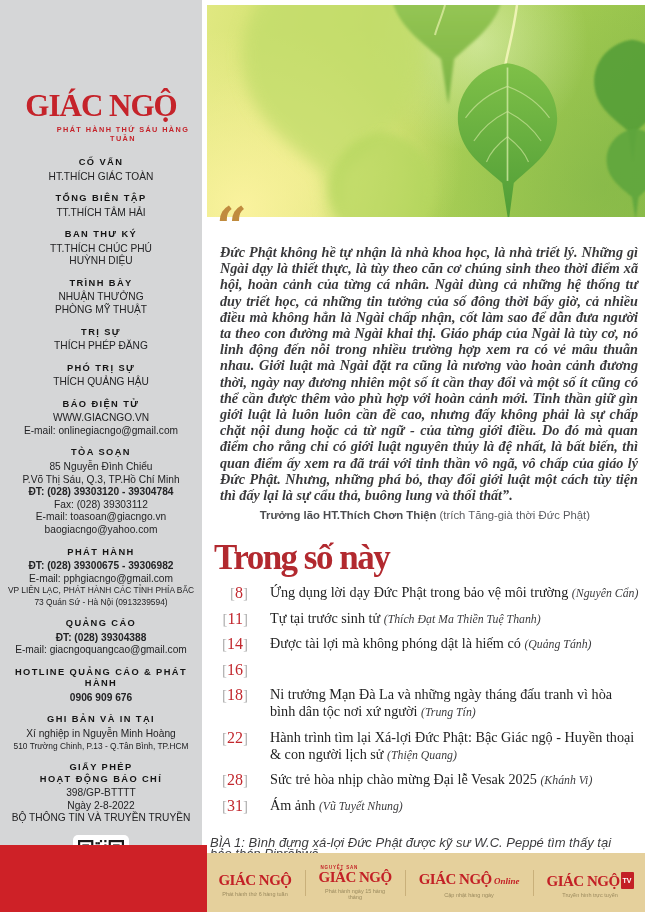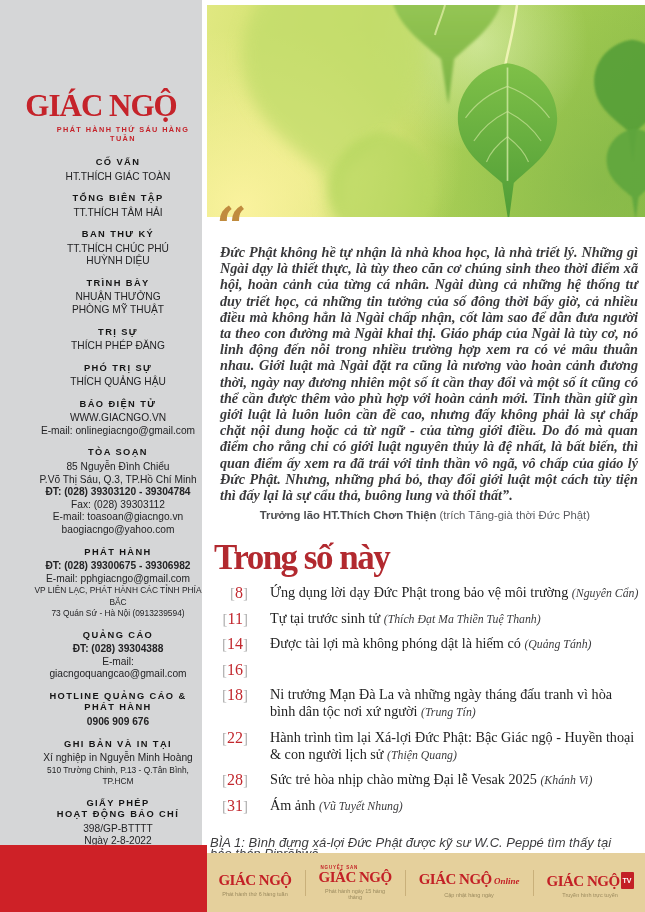--- a/index.html
+++ b/index.html
@@ -8,21 +8,21 @@
 
   
   .sidebar{position:absolute;left:0;top:0;width:202px;height:845px;
            background:#d5d6d7;text-align:center;color:#1c1c1e;}
   .masthead{margin-top:90px;}
   .masthead-title{font-family:"Liberation Serif",serif;font-weight:bold;
                   font-size:31px;line-height:1;color:#c5232a;letter-spacing:-1px;}
   .masthead-tagline{font-size:7.3px;font-weight:bold;color:#c5232a;
                     letter-spacing:1.4px;margin-top:4px;margin-left:44px;}
   .sections{margin-top:14px;}
-  .sec{margin-bottom:10px;padding-left:34px;}
+  .sec{margin-bottom:10px;}
   .sec-h{font-size:9.3px;font-weight:bold;letter-spacing:1.4px;color:#141414;
          line-height:11.5px;margin-bottom:2px;white-space:pre-line;}
   .sec-line{font-size:10.2px;line-height:12.6px;color:#232325;}
   .sec-line.strong{font-weight:bold;}
   .sec-line.small{font-size:8.4px;line-height:11.5px;}
   .qr-card{width:56px;height:56px;background:#ffffff;border-radius:5px;
            margin:10px auto 0;display:flex;align-items:center;justify-content:center;}
 
   
   .hero{position:absolute;left:207px;top:5px;width:438px;height:212px;overflow:hidden;

